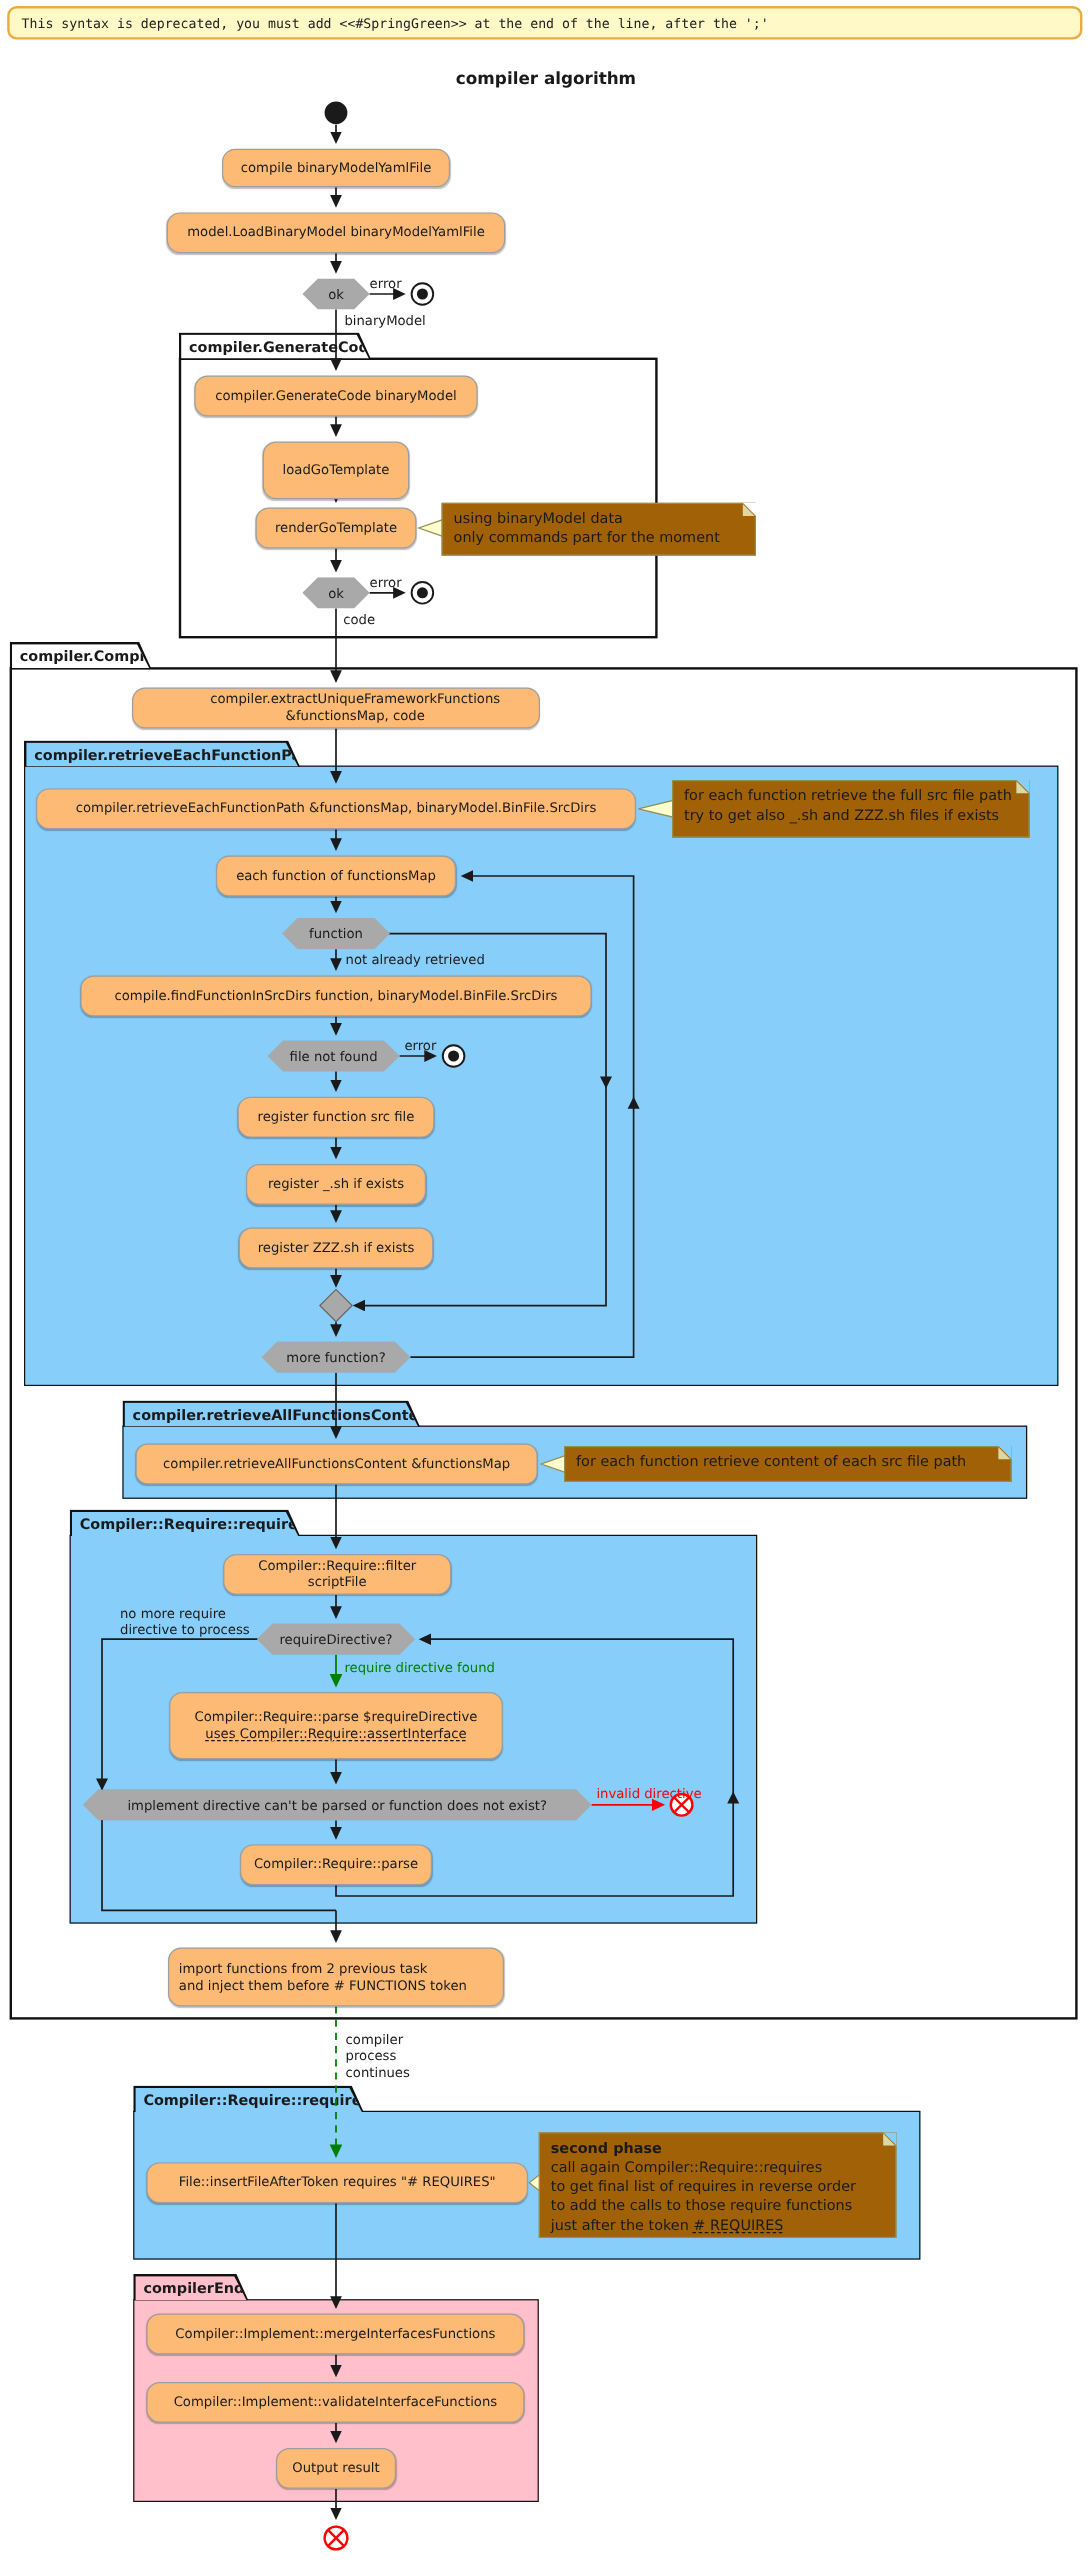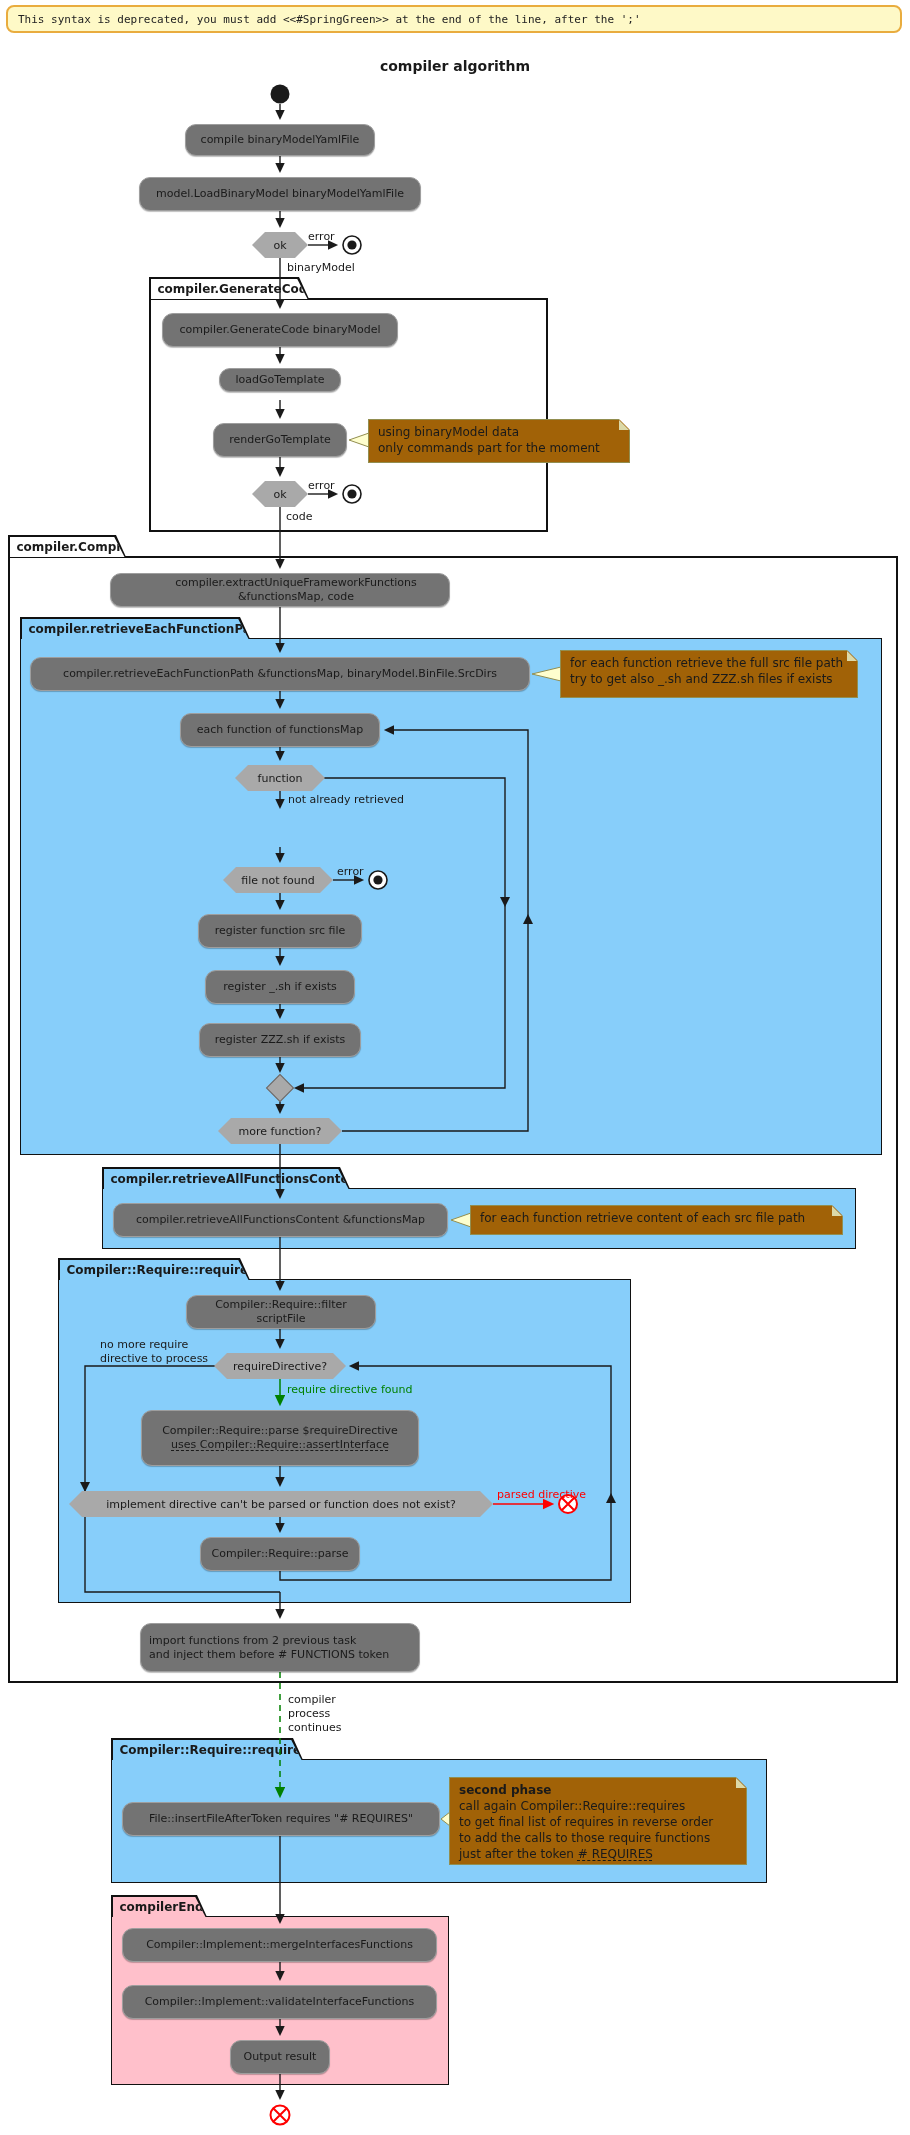--- a/index.html
+++ b/index.html
@@ -24,21 +24,21 @@
              clip-path:polygon(0 0,calc(100% - 10px) 0,100% 100%,0 100%);}
   .tab-inner{position:absolute;left:1.5px;top:1.5px;right:1.5px;bottom:0;
              clip-path:polygon(0 0,calc(100% - 10.5px) 0,100% 100%,0 100%);
              display:flex;align-items:center;padding-left:7px;box-sizing:border-box;
              font-size:12px;font-weight:700;white-space:nowrap;}
   .tab-inner.white{background:#ffffff;}
   .tab-inner.blue{background:#87CEFA;}
   .tab-inner.pink{background:#FFC0CB;}
 
   
-  .act{position:absolute;box-sizing:border-box;background:#737373;border:1px solid #9E9E9E;
+  .act{position:absolute;box-sizing:border-box;background:#fdba74;border:1px solid #9E9E9E;
        border-radius:11px;display:flex;flex-direction:column;align-items:center;justify-content:center;
        font-size:11px;text-align:center;z-index:5;padding:2px 8px;line-height:14px;
        box-shadow:0 1px 1px rgba(0,0,0,0.25);}
   .act.left{align-items:flex-start;text-align:left;}
   .dashed-underline{text-decoration:underline;text-decoration-style:dashed;text-underline-offset:2px;}
 
   
   .hex{position:absolute;background:#A9A9A9;z-index:5;display:flex;align-items:center;justify-content:center;
        font-size:11px;text-align:right;
        clip-path:polygon(13px 0,calc(100% - 13px) 0,100% 50%,calc(100% - 13px) 100%,13px 100%,0 50%);
@@ -203,25 +203,26 @@
       <circle cx="568" cy="1504" r="9"></circle>
       <path d="M562 1498 L574 1510 M574 1498 L562 1510"></path>
       <circle cx="280" cy="2115" r="9.5"></circle>
       <path d="M273.5 2108.5 L286.5 2121.5 M286.5 2108.5 L273.5 2121.5"></path>
     </g>
   </svg>
 
   <div class="act" style="left:185px;top:124px;width:190px;height:32px;">compile binaryModelYamlFile</div>
   <div class="act" style="left:139px;top:177px;width:282px;height:34px;">model.LoadBinaryModel binaryModelYamlFile</div>
   <div class="act" style="left:162px;top:313px;width:236px;height:34px;">compiler.GenerateCode binaryModel</div>
-  <div class="act" style="left:219px;top:368px;width:122px;height:24px;">loadGoTemplate</div>
+  <div class="act" style="left:219px;top:368px;width:122px;height:48px;">loadGoTemplate</div>
   <div class="act" style="left:213px;top:423px;width:134px;height:34px;">renderGoTemplate</div>
   <div class="act" style="left:110px;top:573px;width:340px;height:34px;padding-left:40px;">compiler.extractUniqueFrameworkFunctions &amp;functionsMap, code</div>
   <div class="act" style="left:30px;top:657px;width:500px;height:34px;">compiler.retrieveEachFunctionPath &amp;functionsMap, binaryModel.BinFile.SrcDirs</div>
   <div class="act" style="left:180px;top:713px;width:200px;height:34px;">each function of functionsMap</div>
+  <div class="act" style="left:67px;top:813px;width:426px;height:34px;">compile.findFunctionInSrcDirs function, binaryModel.BinFile.SrcDirs</div>
   <div class="act" style="left:198px;top:914px;width:164px;height:34px;">register function src file</div>
   <div class="act" style="left:205px;top:970px;width:150px;height:34px;">register _.sh if exists</div>
   <div class="act" style="left:199px;top:1023px;width:162px;height:34px;">register ZZZ.sh if exists</div>
   <div class="act" style="left:113px;top:1203px;width:335px;height:34px;border-radius:10px;">compiler.retrieveAllFunctionsContent &amp;functionsMap</div>
   <div class="act" style="left:186px;top:1295px;width:190px;height:34px;">Compiler::Require::filter scriptFile</div>
 
   <div class="act" style="left:141px;top:1410px;width:278px;height:56px;">
     <span>Compiler::Require::parse $requireDirective</span>
     <span class="dashed-underline">uses Compiler::Require::assertInterface</span>
   </div>
@@ -250,21 +251,21 @@
 
   <div class="lab" style="left:308px;top:230px;">error</div>
   <div class="lab" style="left:287px;top:261px;">binaryModel</div>
   <div class="lab" style="left:308px;top:479px;">error</div>
   <div class="lab" style="left:286px;top:510px;">code</div>
   <div class="lab" style="left:288px;top:793px;">not already retrieved</div>
   <div class="lab" style="left:337px;top:865px;">error</div>
   <div class="lab" style="left:100px;top:1338px;">no more require</div>
   <div class="lab" style="left:100px;top:1352px;">directive to process</div>
   <div class="lab green" style="left:287px;top:1383px;">require directive found</div>
-  <div class="lab red" style="left:497px;top:1488px;">parsed directive</div>
+  <div class="lab red" style="left:497px;top:1488px;">invalid directive</div>
   <div class="lab" style="left:288px;top:1693px;">compiler</div>
   <div class="lab" style="left:288px;top:1707px;">process</div>
   <div class="lab" style="left:288px;top:1721px;">continues</div>
 
   <div class="note" style="left:368px;top:419px;width:262px;height:44px;">
     <div>using binaryModel data</div>
     <div>only commands part for the moment</div>
   </div>
 
   <div class="note on-blue" style="left:560px;top:650px;width:298px;height:48px;">

